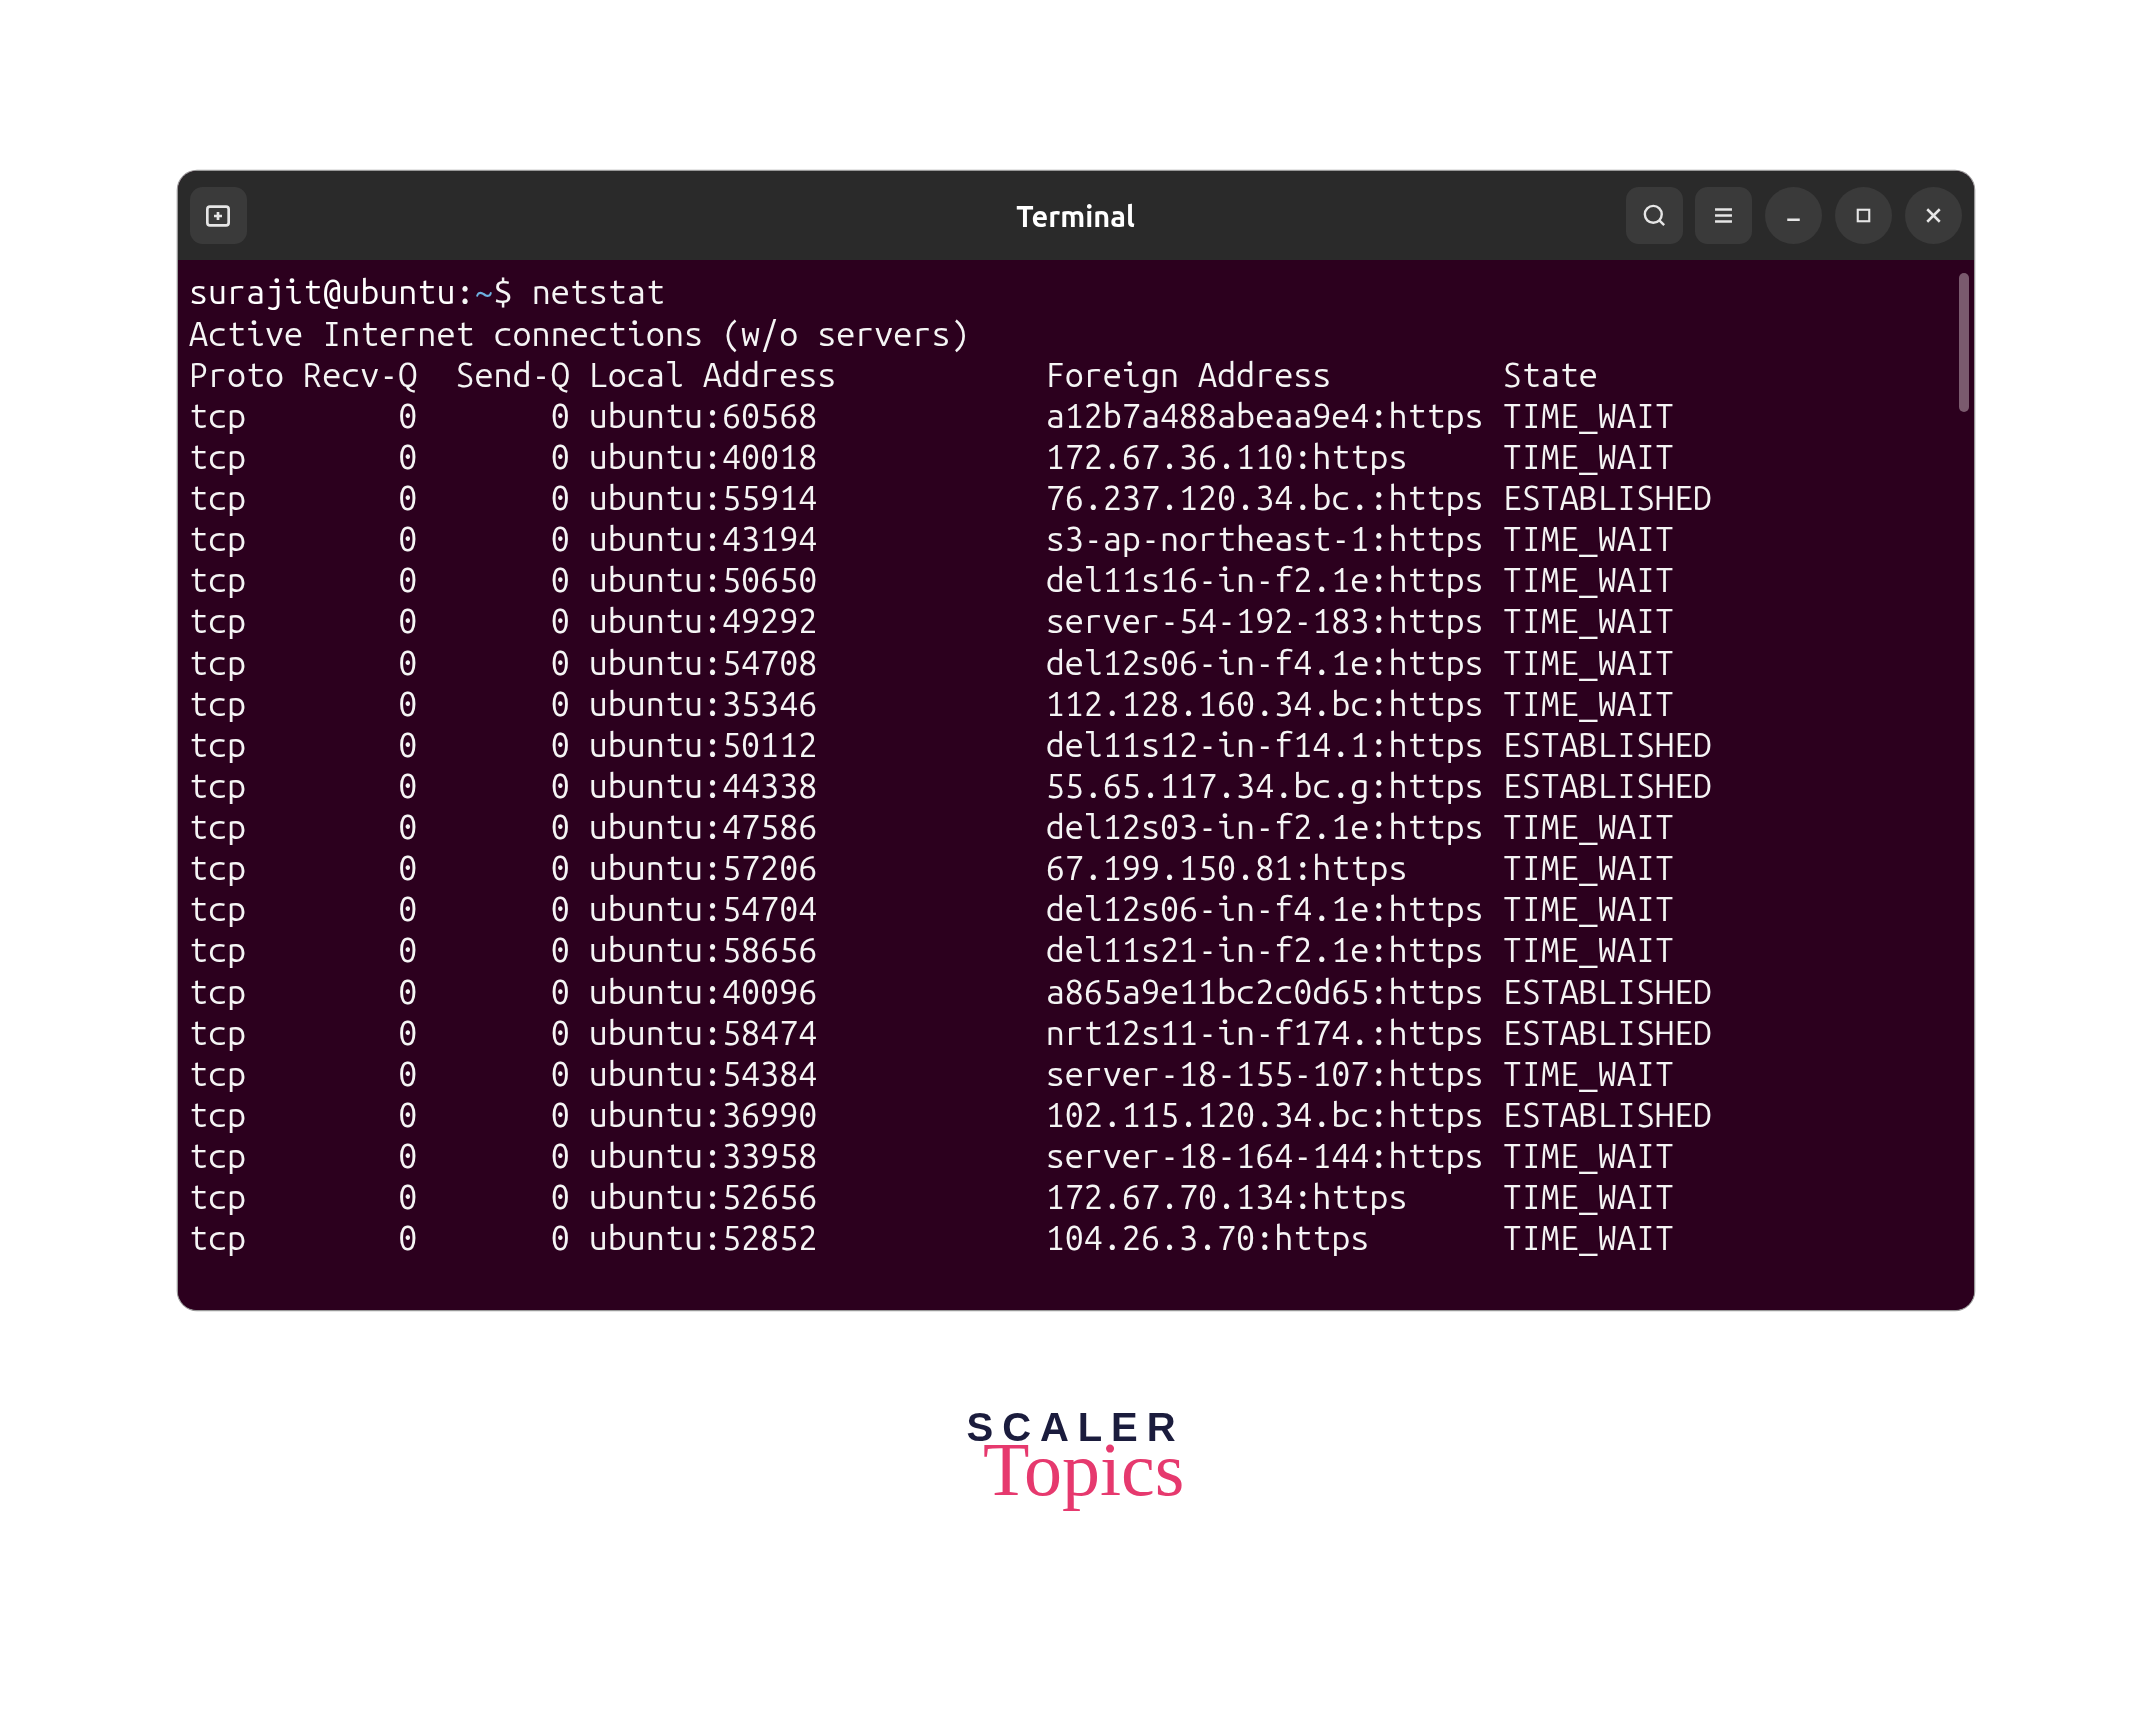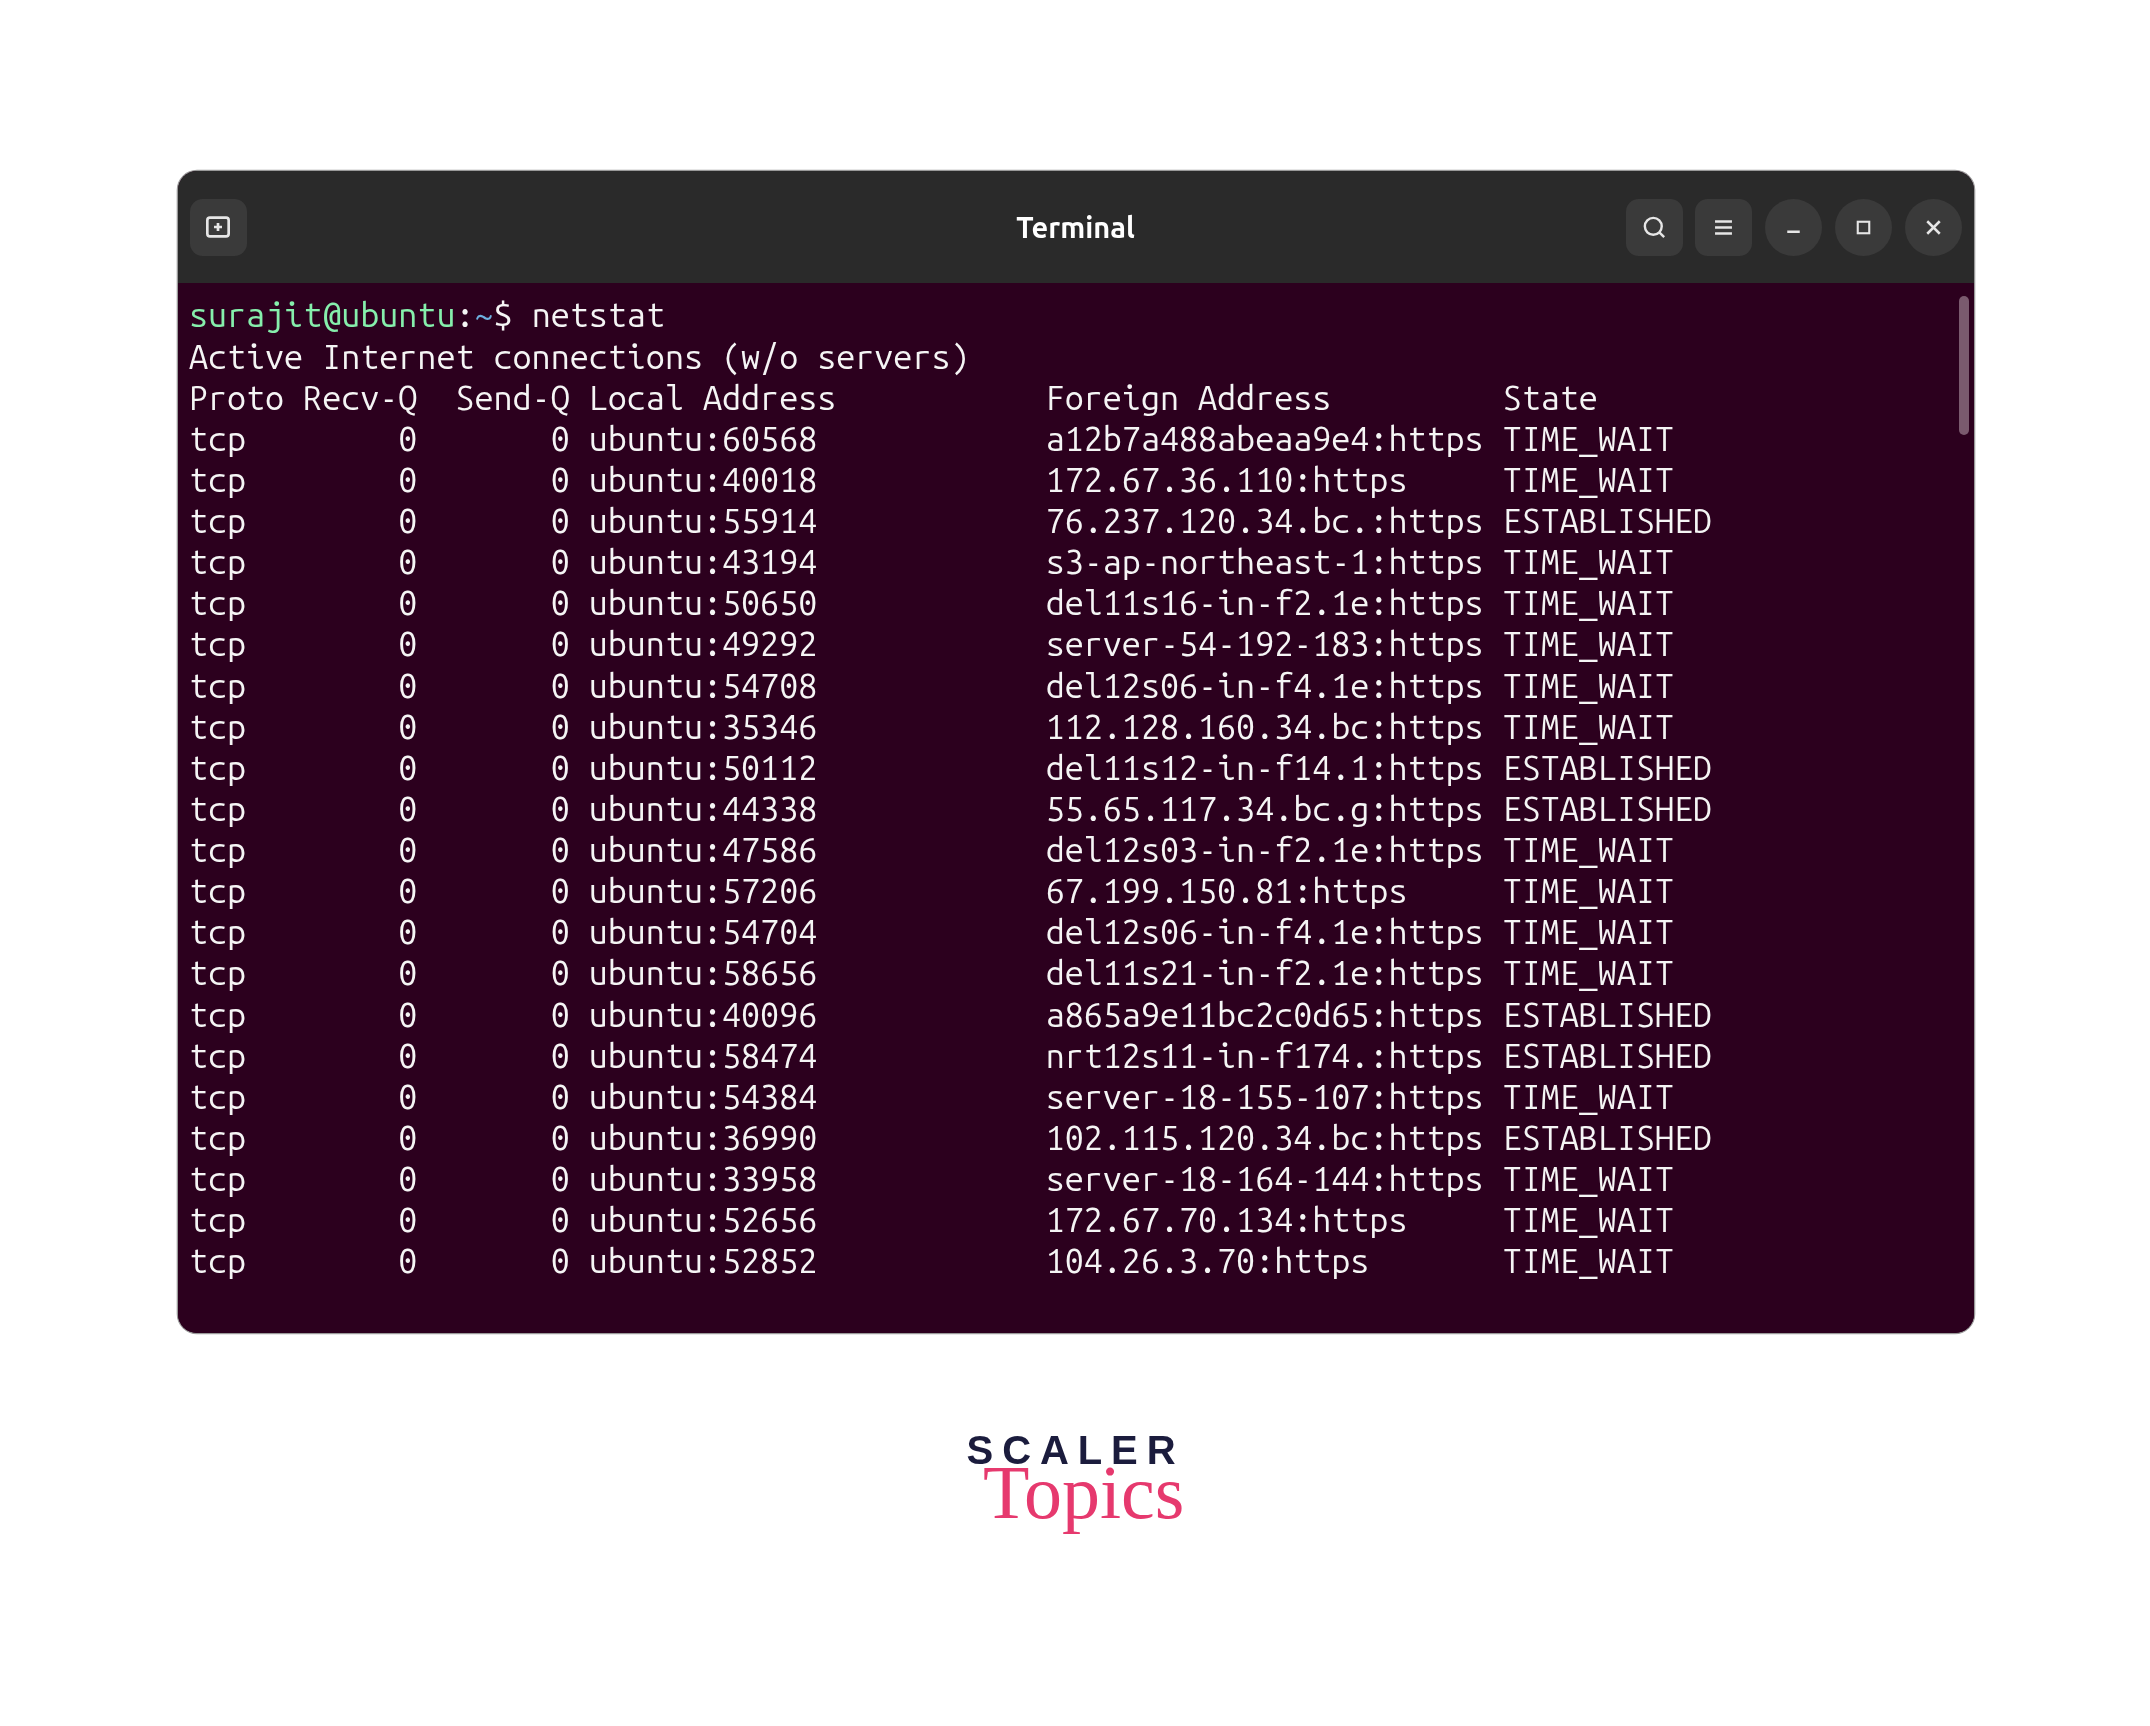--- a/index.html
+++ b/index.html
@@ -14,21 +14,21 @@
   }
   .window {
     margin-top: 171px;
     width: 1796px;
     border-radius: 19px;
     overflow: hidden;
     box-shadow: 0 0 0 1.3px rgba(0,0,0,0.4);
     background: #2c001e;
   }
   .titlebar {
-    height: 112px;
+    height: 89px;
     background: #2a2a2a;
     display: flex;
     align-items: center;
     padding: 0 12px;
     position: relative;
   }
   .tb-left {
     display: flex;
     align-items: center;
     gap: 10px;
@@ -84,21 +84,21 @@
     background: #7a5a6e;
     border-radius: 6.3px;
   }
   .term-text {
     color: #f5f5f5;
     font-size: 34px;
     line-height: 1.21;
     white-space: pre;
     font-family: "Ubuntu Mono", "DejaVu Sans Mono", "Courier New", monospace;
   }
-  .prompt-user { color: #86efac; }
+  .prompt-user { color: #ffffff; }
   .prompt-sep  { color: #f5f5f5; }
   .prompt-path { color: #6db0df; }
   .logo-wrap {
     margin-top: 95px;
     display: flex;
     flex-direction: column;
     align-items: flex-end;
     font-family: "Segoe UI", sans-serif;
   }
   .logo-scaler {

